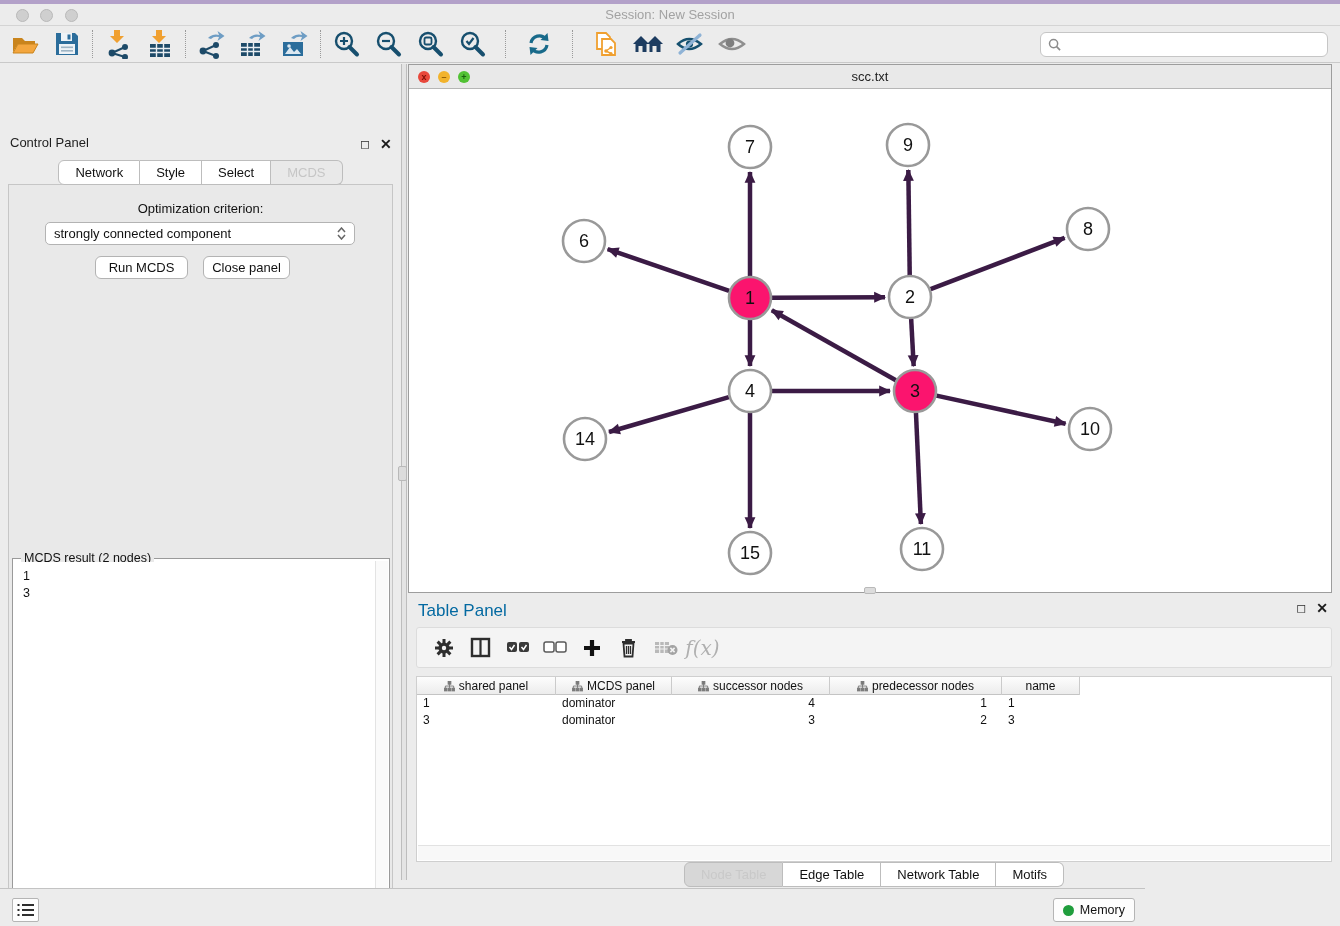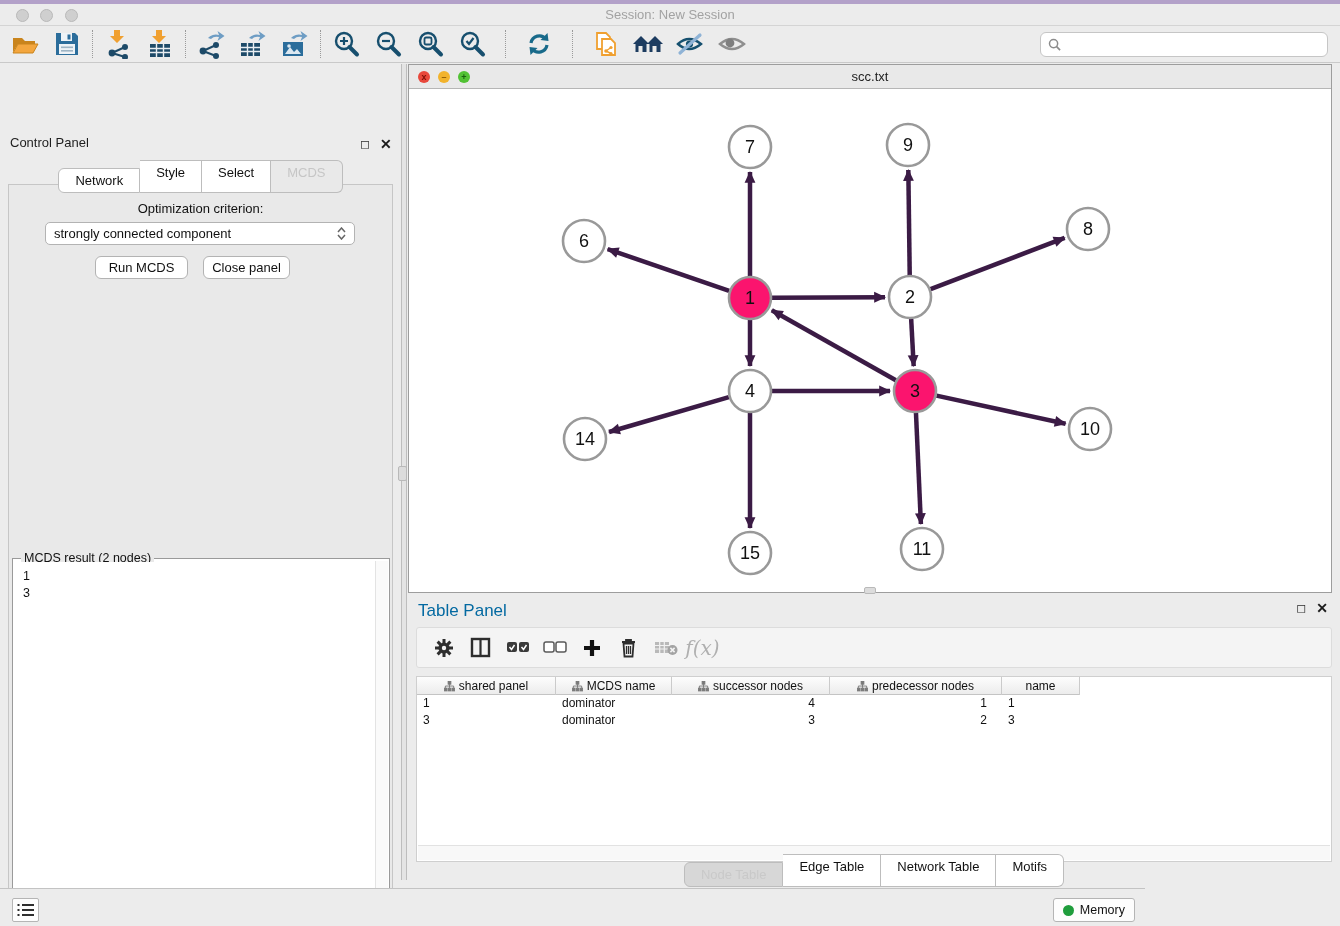--- a/index.html
+++ b/index.html
@@ -32,21 +32,21 @@
   #control-panel { left:0; top:64px; width:401px; height:816px; background:#ececec; }
   #cp-divider { left:401px; top:64px; width:6px; height:816px; background:#e4e4e4;
     border-left:1px solid #bdbdbd; border-right:1px solid #bdbdbd; }
   #cp-header { left:10px; top:71px; font-size:13px; color:#1e1e1e; }
   .panel-float { font-size:12px; color:#2b2b2b; line-height:14px; }
   .panel-close { font-size:14px; font-weight:bold; color:#1a1a1a; line-height:14px; }
   #cp-tabs { left:0; top:96px; width:401px; display:flex; justify-content:center; }
   .seg-tab { font-size:13px; padding:4px 16px; background:#fff; color:#111;
     border:1px solid #bdbdbd; border-left:none; }
   .seg-tab:first-child { border-left:1px solid #bdbdbd;
-    border-radius:6px 0 0 6px;margin-top:8px; }
+    border-radius:6px 0 0 6px; }
   .seg-tab:last-child { border-radius:0 6px 6px 0; }
   .seg-tab.active { background:#e9e9e9; color:#c6c6c6; }
   #cp-body { left:8px; top:120px; width:385px; height:757px; background:#e9e9e9;
     border:1px solid #c6c6c6; }
   #opt-label { left:0; top:137px; width:401px; text-align:center; font-size:13px;
     color:#111; }
   #criterion-select { left:45px; top:158px; width:310px; height:23px; background:#fff;
     border:1px solid #b3b3b3; border-radius:5px; display:flex; align-items:center;
     padding:0 8px; font-size:13px; color:#111; }
   #criterion-select .spin { margin-left:auto; display:flex; flex-direction:column;
@@ -465,21 +465,21 @@
           <div class="nt-hcell" style="width: 116px;">
             <svg width="11" height="11" viewBox="0 0 12 12">
               <g fill="none" stroke="#787878" stroke-width="1">
                 <rect x="4.5" y="0.5" width="3" height="3" fill="#787878"></rect>
                 <path d="M6 3.5 v2 M1.5 5.5 h9 M1.5 5.5 v2 M6 5.5 v2 M10.5 5.5 v2"></path>
                 <rect x="0.2" y="7.8" width="3" height="3" fill="#787878"></rect>
                 <rect x="4.5" y="7.8" width="3" height="3" fill="#787878"></rect>
                 <rect x="8.8" y="7.8" width="3" height="3" fill="#787878"></rect>
               </g>
             </svg>
-            <span>MCDS name</span>
+            <span>MCDS panel</span>
           </div>
           <div class="nt-hcell" style="width: 158px;">
             <svg width="11" height="11" viewBox="0 0 12 12">
               <g fill="none" stroke="#787878" stroke-width="1">
                 <rect x="4.5" y="0.5" width="3" height="3" fill="#787878"></rect>
                 <path d="M6 3.5 v2 M1.5 5.5 h9 M1.5 5.5 v2 M6 5.5 v2 M10.5 5.5 v2"></path>
                 <rect x="0.2" y="7.8" width="3" height="3" fill="#787878"></rect>
                 <rect x="4.5" y="7.8" width="3" height="3" fill="#787878"></rect>
                 <rect x="8.8" y="7.8" width="3" height="3" fill="#787878"></rect>
               </g>

